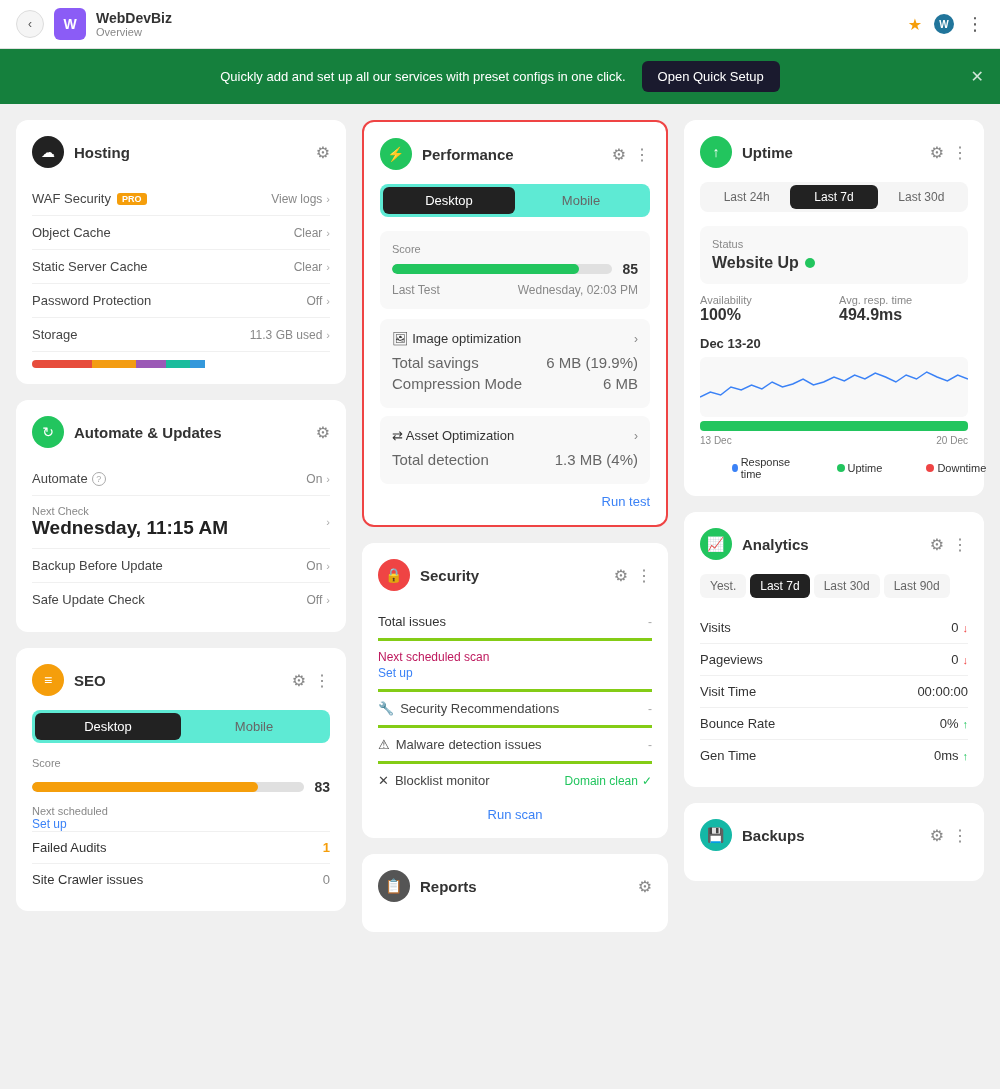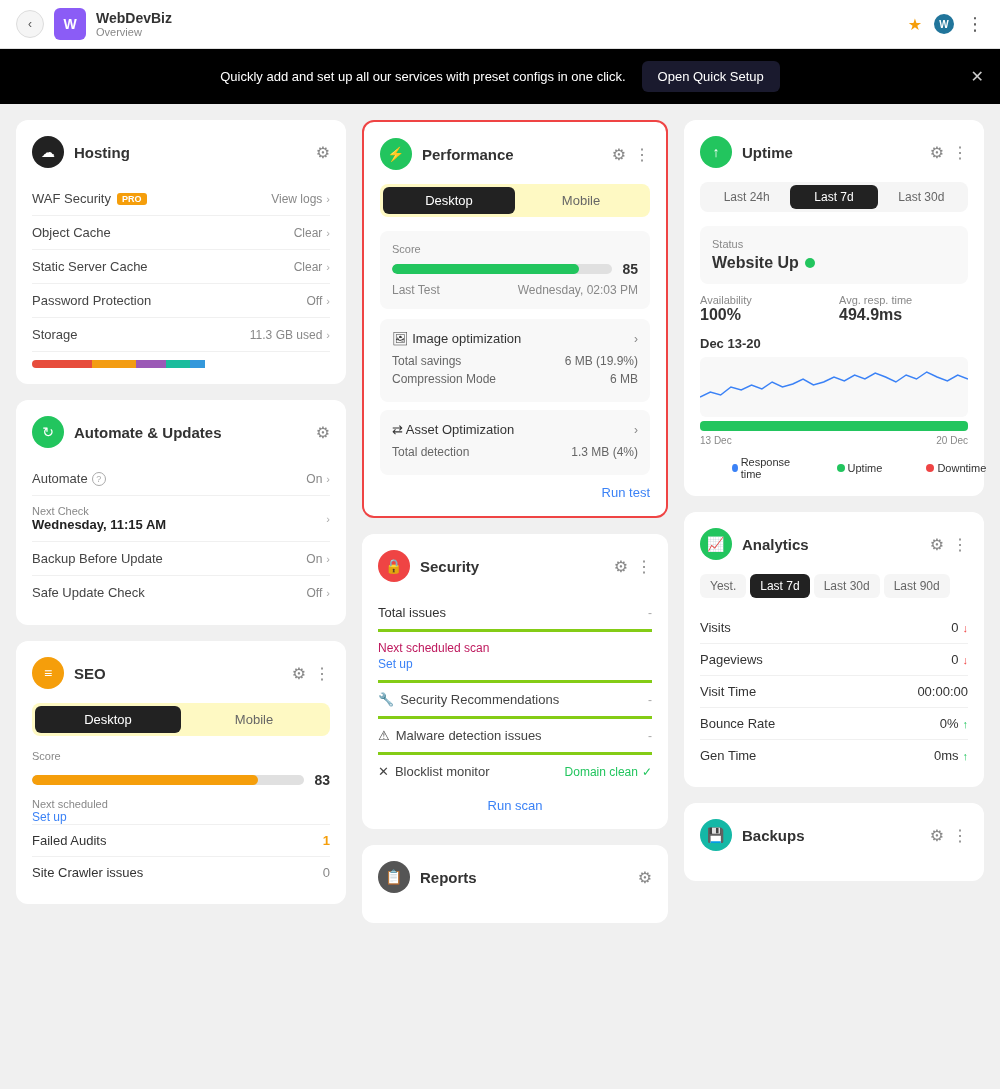--- a/index.html
+++ b/index.html
@@ -9,21 +9,21 @@
     .back-btn { width: 28px; height: 28px; border-radius: 50%; background: #f5f5f5; border: 1px solid #ddd; display: flex; align-items: center; justify-content: center; cursor: pointer; font-size: 12px; color: #555; }
     .site-avatar { width: 32px; height: 32px; background: #8b5cf6; border-radius: 6px; display: flex; align-items: center; justify-content: center; color: #fff; font-weight: bold; font-size: 14px; }
     .site-info { flex: 1; }
     .site-name { font-weight: 600; font-size: 14px; }
     .site-subtitle { font-size: 11px; color: #888; }
     .top-bar-actions { display: flex; align-items: center; gap: 12px; }
     .star-icon { color: #f59e0b; font-size: 16px; }
     .wp-icon { width: 20px; height: 20px; background: #21759b; border-radius: 50%; display: flex; align-items: center; justify-content: center; color: #fff; font-size: 10px; font-weight: bold; }
     .dots-icon { font-size: 18px; color: #555; cursor: pointer; }
 
-    .banner { background: #000000; color: #fff; display: flex; align-items: center; justify-content: center; padding: 12px 20px; gap: 16px; position: relative; }
+    .banner { background: #15803d; color: #fff; display: flex; align-items: center; justify-content: center; padding: 12px 20px; gap: 16px; position: relative; }
     .banner-text { font-size: 13px; }
     .banner-btn { background: #1a1a2e; color: #fff; border: none; border-radius: 6px; padding: 8px 16px; font-size: 13px; cursor: pointer; font-weight: 500; white-space: nowrap; }
     .banner-close { position: absolute; right: 16px; font-size: 16px; cursor: pointer; color: #fff; opacity: 0.8; }
 
     .main-content { display: grid; grid-template-columns: 330px 1fr 300px; gap: 16px; padding: 16px; max-width: 1000px; }
 
     .card { background: #fff; border-radius: 12px; padding: 16px; }
     .card-header { display: flex; align-items: center; margin-bottom: 14px; gap: 10px; }
     .card-icon { width: 32px; height: 32px; border-radius: 50%; display: flex; align-items: center; justify-content: center; font-size: 14px; }
     .card-icon.dark { background: #222; color: #fff; }
@@ -40,46 +40,46 @@
     .hosting-row:last-child { border-bottom: none; }
     .hosting-label { color: #444; display: flex; align-items: center; gap: 6px; }
     .badge-pro { background: #f59e0b; color: #fff; font-size: 9px; padding: 1px 5px; border-radius: 3px; font-weight: 600; }
     .hosting-value { color: #888; display: flex; align-items: center; gap: 4px; font-size: 12px; }
     .chevron { color: #aaa; font-size: 11px; }
     .storage-bar { display: flex; height: 8px; border-radius: 4px; overflow: hidden; margin-top: 8px; width: 100%; }
     .storage-seg { height: 100%; }
 
     
     .perf-card { background: #fff; border-radius: 12px; padding: 16px; border: 2px solid #ef4444; }
-    .tab-switcher { display: flex; background: #fef9c3; border-radius: 8px; padding: 3px; margin-bottom: 14px; }
+    .tab-switcher { display: flex; background: #5eead4; border-radius: 8px; padding: 3px; margin-bottom: 14px; }
     .tab-btn { flex: 1; text-align: center; padding: 6px; border-radius: 6px; font-size: 13px; cursor: pointer; font-weight: 500; }
     .tab-btn.active { background: #222; color: #fff; }
     .tab-btn.inactive { color: #666; }
 
     .score-section { background: #f8f8f8; border-radius: 8px; padding: 12px; margin-bottom: 10px; }
     .score-label { font-size: 11px; color: #888; margin-bottom: 6px; }
     .score-bar-wrap { display: flex; align-items: center; gap: 10px; }
     .score-bar { flex: 1; height: 10px; background: #e0e0e0; border-radius: 5px; overflow: hidden; }
     .score-fill { height: 100%; background: #22c55e; border-radius: 5px; }
     .score-num { font-weight: 600; font-size: 14px; }
     .last-test-row { display: flex; justify-content: space-between; font-size: 12px; color: #888; margin-top: 6px; }
 
     .perf-feature { background: #f8f8f8; border-radius: 8px; padding: 12px; margin-bottom: 8px; }
     .perf-feature-header { display: flex; align-items: center; justify-content: space-between; font-size: 13px; font-weight: 500; margin-bottom: 8px; }
     .perf-feature-header .icon { color: #888; font-size: 12px; }
-    .perf-detail-row { display: flex; justify-content: space-between; font-size: 12px; color: #666; margin-bottom: 4px; }
+    .perf-detail-row { display: flex; justify-content: space-between; font-size: 15px; color: #666; margin-bottom: 4px; }
     .run-test-btn { display: block; text-align: right; color: #3b82f6; font-size: 13px; font-weight: 500; margin-top: 10px; cursor: pointer; }
 
     
     .automate-row { display: flex; align-items: center; justify-content: space-between; padding: 9px 0; border-bottom: 1px solid #f0f0f0; font-size: 13px; }
     .automate-row:last-child { border-bottom: none; }
     .automate-label { color: #444; display: flex; align-items: center; gap: 4px; }
     .automate-value { color: #888; display: flex; align-items: center; gap: 4px; font-size: 12px; }
     .next-check-label { font-size: 11px; color: #888; }
-    .next-check-val { font-size: 13px; font-weight: 600; color: #222; }
+    .next-check-val { font-size: 19px; font-weight: 600; color: #222; }
 
     
     .seo-score-wrap { display: flex; align-items: center; gap: 10px; margin: 10px 0; }
     .seo-bar { flex: 1; height: 10px; background: #e0e0e0; border-radius: 5px; overflow: hidden; }
     .seo-fill { height: 100%; background: #f59e0b; border-radius: 5px; }
     .next-scheduled { font-size: 11px; color: #888; margin-top: 8px; }
     .setup-link { color: #3b82f6; font-size: 12px; cursor: pointer; }
     .seo-audit-row { display: flex; justify-content: space-between; padding: 8px 0; border-top: 1px solid #f0f0f0; font-size: 13px; }
     .seo-audit-count { color: #888; }
     .seo-audit-count.orange { color: #f59e0b; font-weight: 600; }

